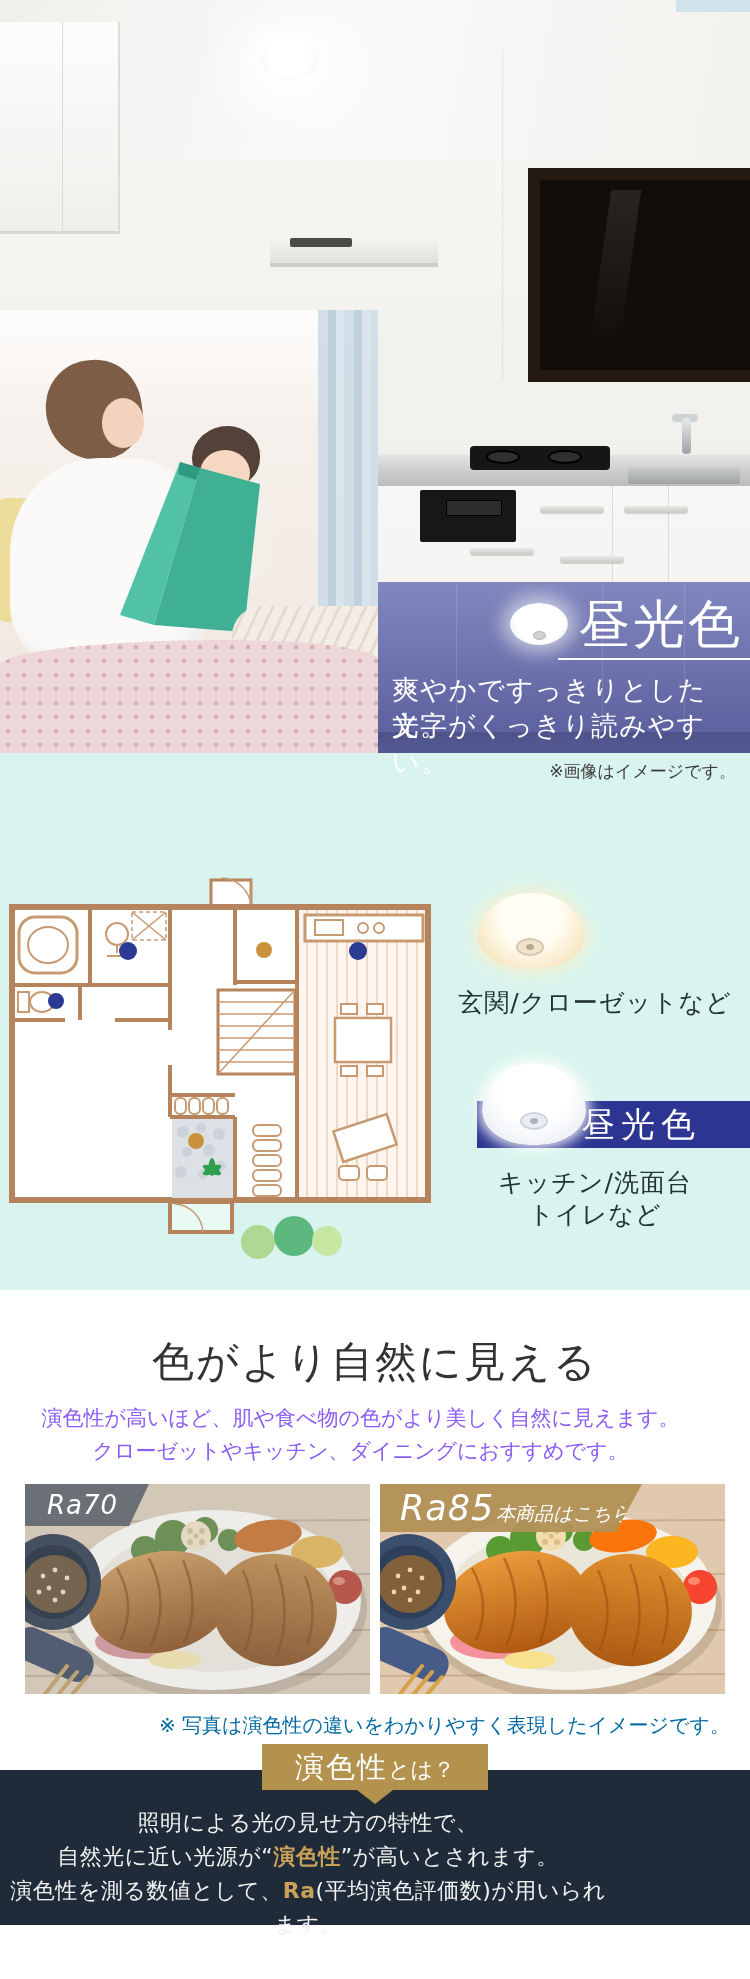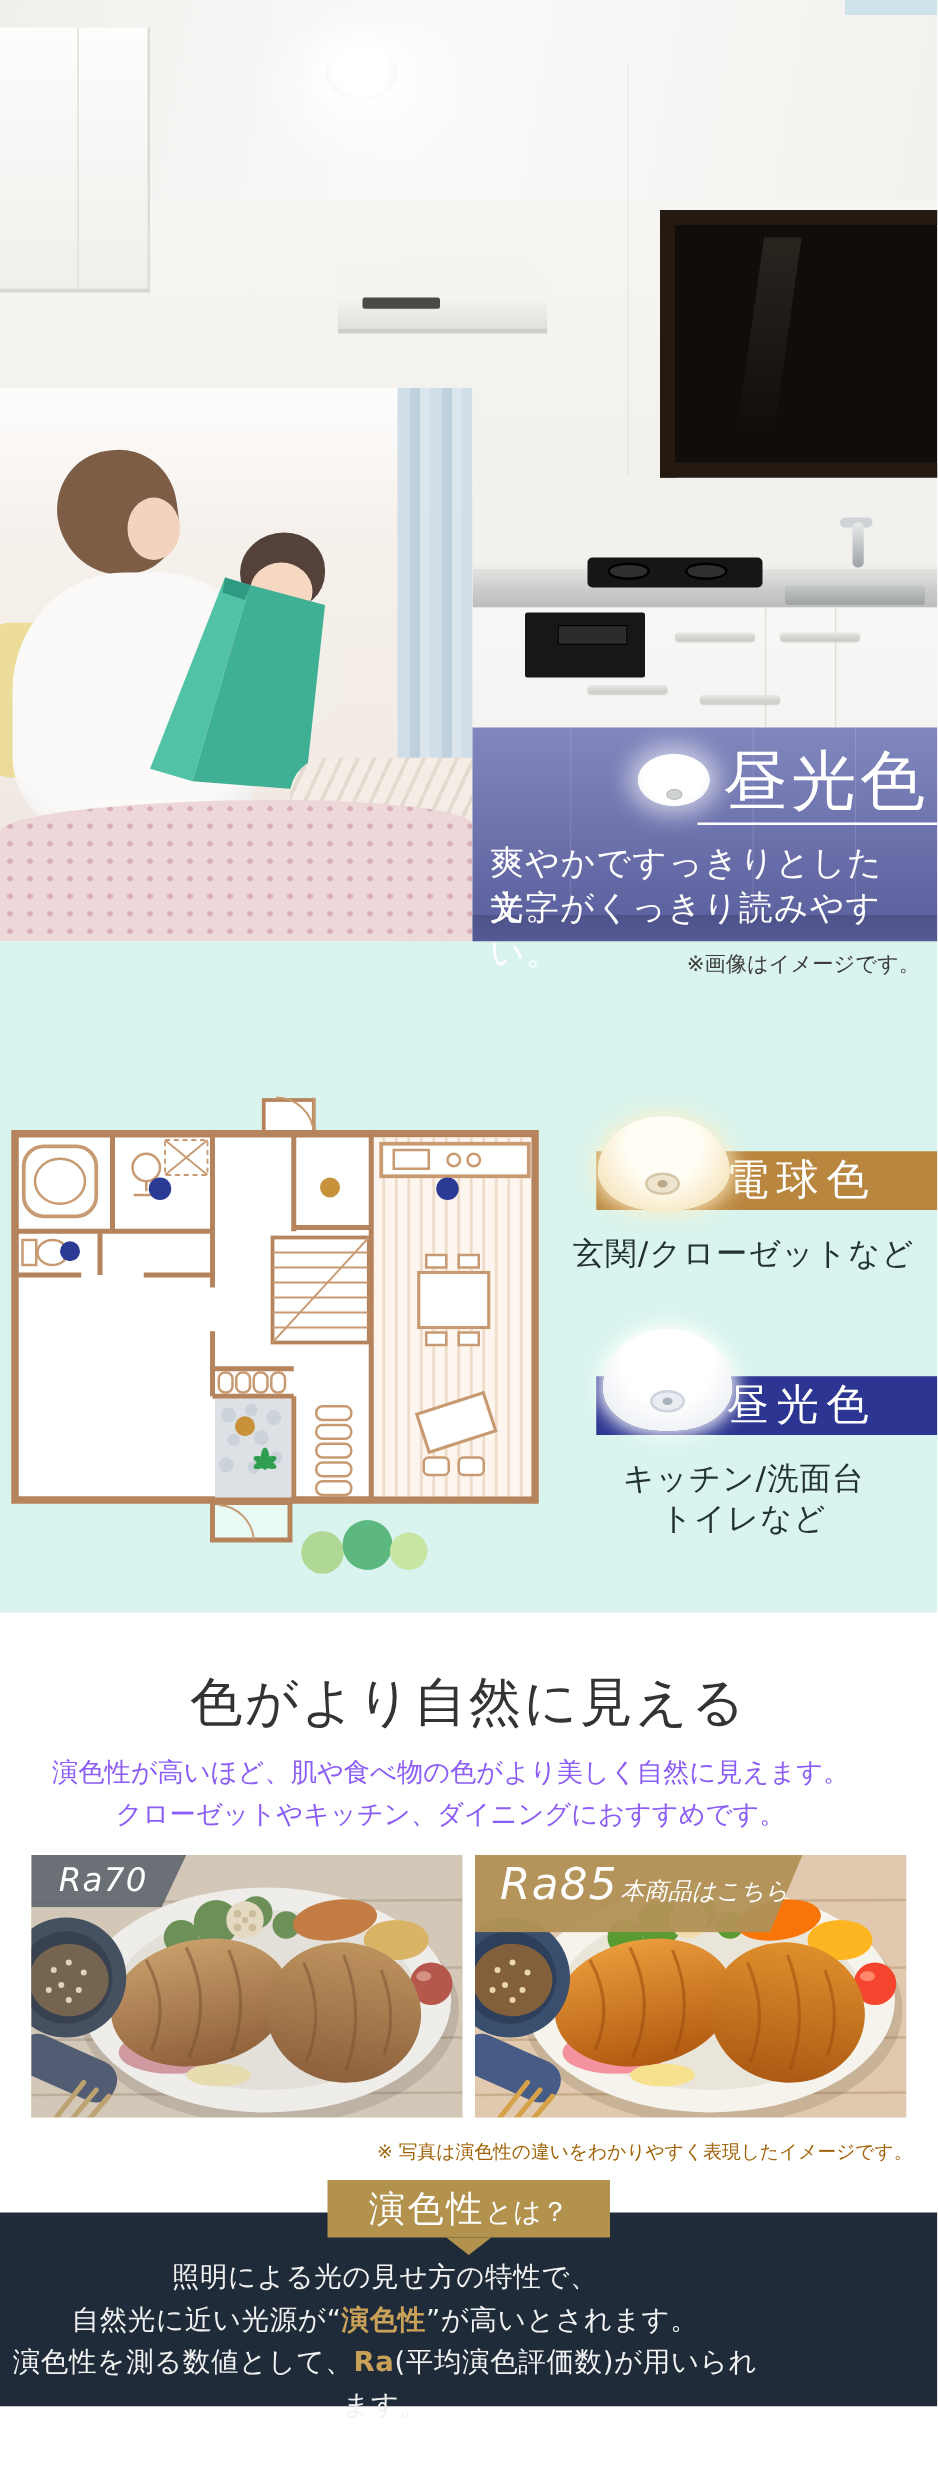--- a/index.html
+++ b/index.html
@@ -105,25 +105,25 @@
   .para{left:0;top:1402px;width:721px;text-align:center;font-size:21px;line-height:33px;color:#8b5cf6;}
   .photo{top:1484px;width:345px;height:210px;overflow:hidden;background:#d8c6b0;}
   .photo-l{left:25px;}
   .photo-r{left:380px;}
   .photo svg{position:absolute;left:0;top:0;}
   .photo-l svg{filter:saturate(.68) brightness(1.02) contrast(.95);}
   .photo-r svg{filter:saturate(1.22) brightness(1.02);}
   .ra-label{position:absolute;left:0;top:0;color:#fff;z-index:2;font-style:italic;}
   .ra70{width:124px;height:42px;background:rgba(92,100,108,.88);clip-path:polygon(0 0,100% 0,84% 100%,0 100%);
     font-size:26px;line-height:42px;padding-left:22px;letter-spacing:1px;}
-  .ra85{width:262px;height:62px;background:rgba(178,146,87,.96);clip-path:polygon(0 0,100% 0,90% 100%,0 100%);
+  .ra85{width:262px;height:48px;background:rgba(178,146,87,.96);clip-path:polygon(0 0,100% 0,90% 100%,0 100%);
     line-height:48px;padding-left:20px;}
   .ra85 .big{font-size:35px;letter-spacing:1px;}
   .ra85 .small{font-size:19px;margin-left:2px;}
-  .note2{left:0;top:1712px;width:730px;font-size:15px;color:#a16207;text-align:right;padding-left:45px;}
+  .note2{left:0;top:1712px;width:730px;font-size:20px;color:#0369a1;text-align:right;padding-left:45px;}
 
   
   .badge{left:262px;top:1744px;width:226px;height:46px;background:#b2924d;z-index:6;
     color:#fff;text-align:center;line-height:46px;}
   .badge .bmain{font-size:29px;letter-spacing:2px;}
   .badge .bsub{font-size:22px;text-align:center;}
   .badge-tri{left:357px;top:1790px;width:0;height:0;z-index:6;
     border-left:18px solid transparent;border-right:18px solid transparent;border-top:14px solid #b2924d;}
   .footer{left:0;top:1770px;width:750px;height:155px;background:#1f2b38;}
   .footer-text{left:0;top:1806px;width:616px;text-align:center;color:#f2f2f2;font-size:22px;line-height:34px;letter-spacing:.5px;}
@@ -318,23 +318,20 @@
     <g>
       <circle cx="259" cy="80" r="8" fill="#c8923a"></circle>
       <circle cx="191" cy="271" r="8" fill="#c8923a"></circle>
     </g>
 
     <circle cx="253" cy="372" r="17" fill="#aed893"></circle>
     <circle cx="289" cy="366" r="20" fill="#5cb87e"></circle>
     <circle cx="322" cy="371" r="15" fill="#c6e6a1"></circle>
   </svg>
 
-  <div class="abs cband" style="background:#b9863f;">
-    <div class="cband-label">電球色</div>
-  </div>
   <div class="abs lamp lamp-warm"></div>
   <div class="abs sensor sensor-warm"></div>
   <div class="abs sensor-warm-dot abs"></div>
   <div class="abs caption" style="top:986px;">玄関/クローゼットなど</div>
 
   <div class="abs cband2" style="background:#2c3591;">
     <div class="cband-label">昼光色</div>
   </div>
   <div class="abs lamp lamp-cool"></div>
   <div class="abs sensor sensor-cool"></div>

